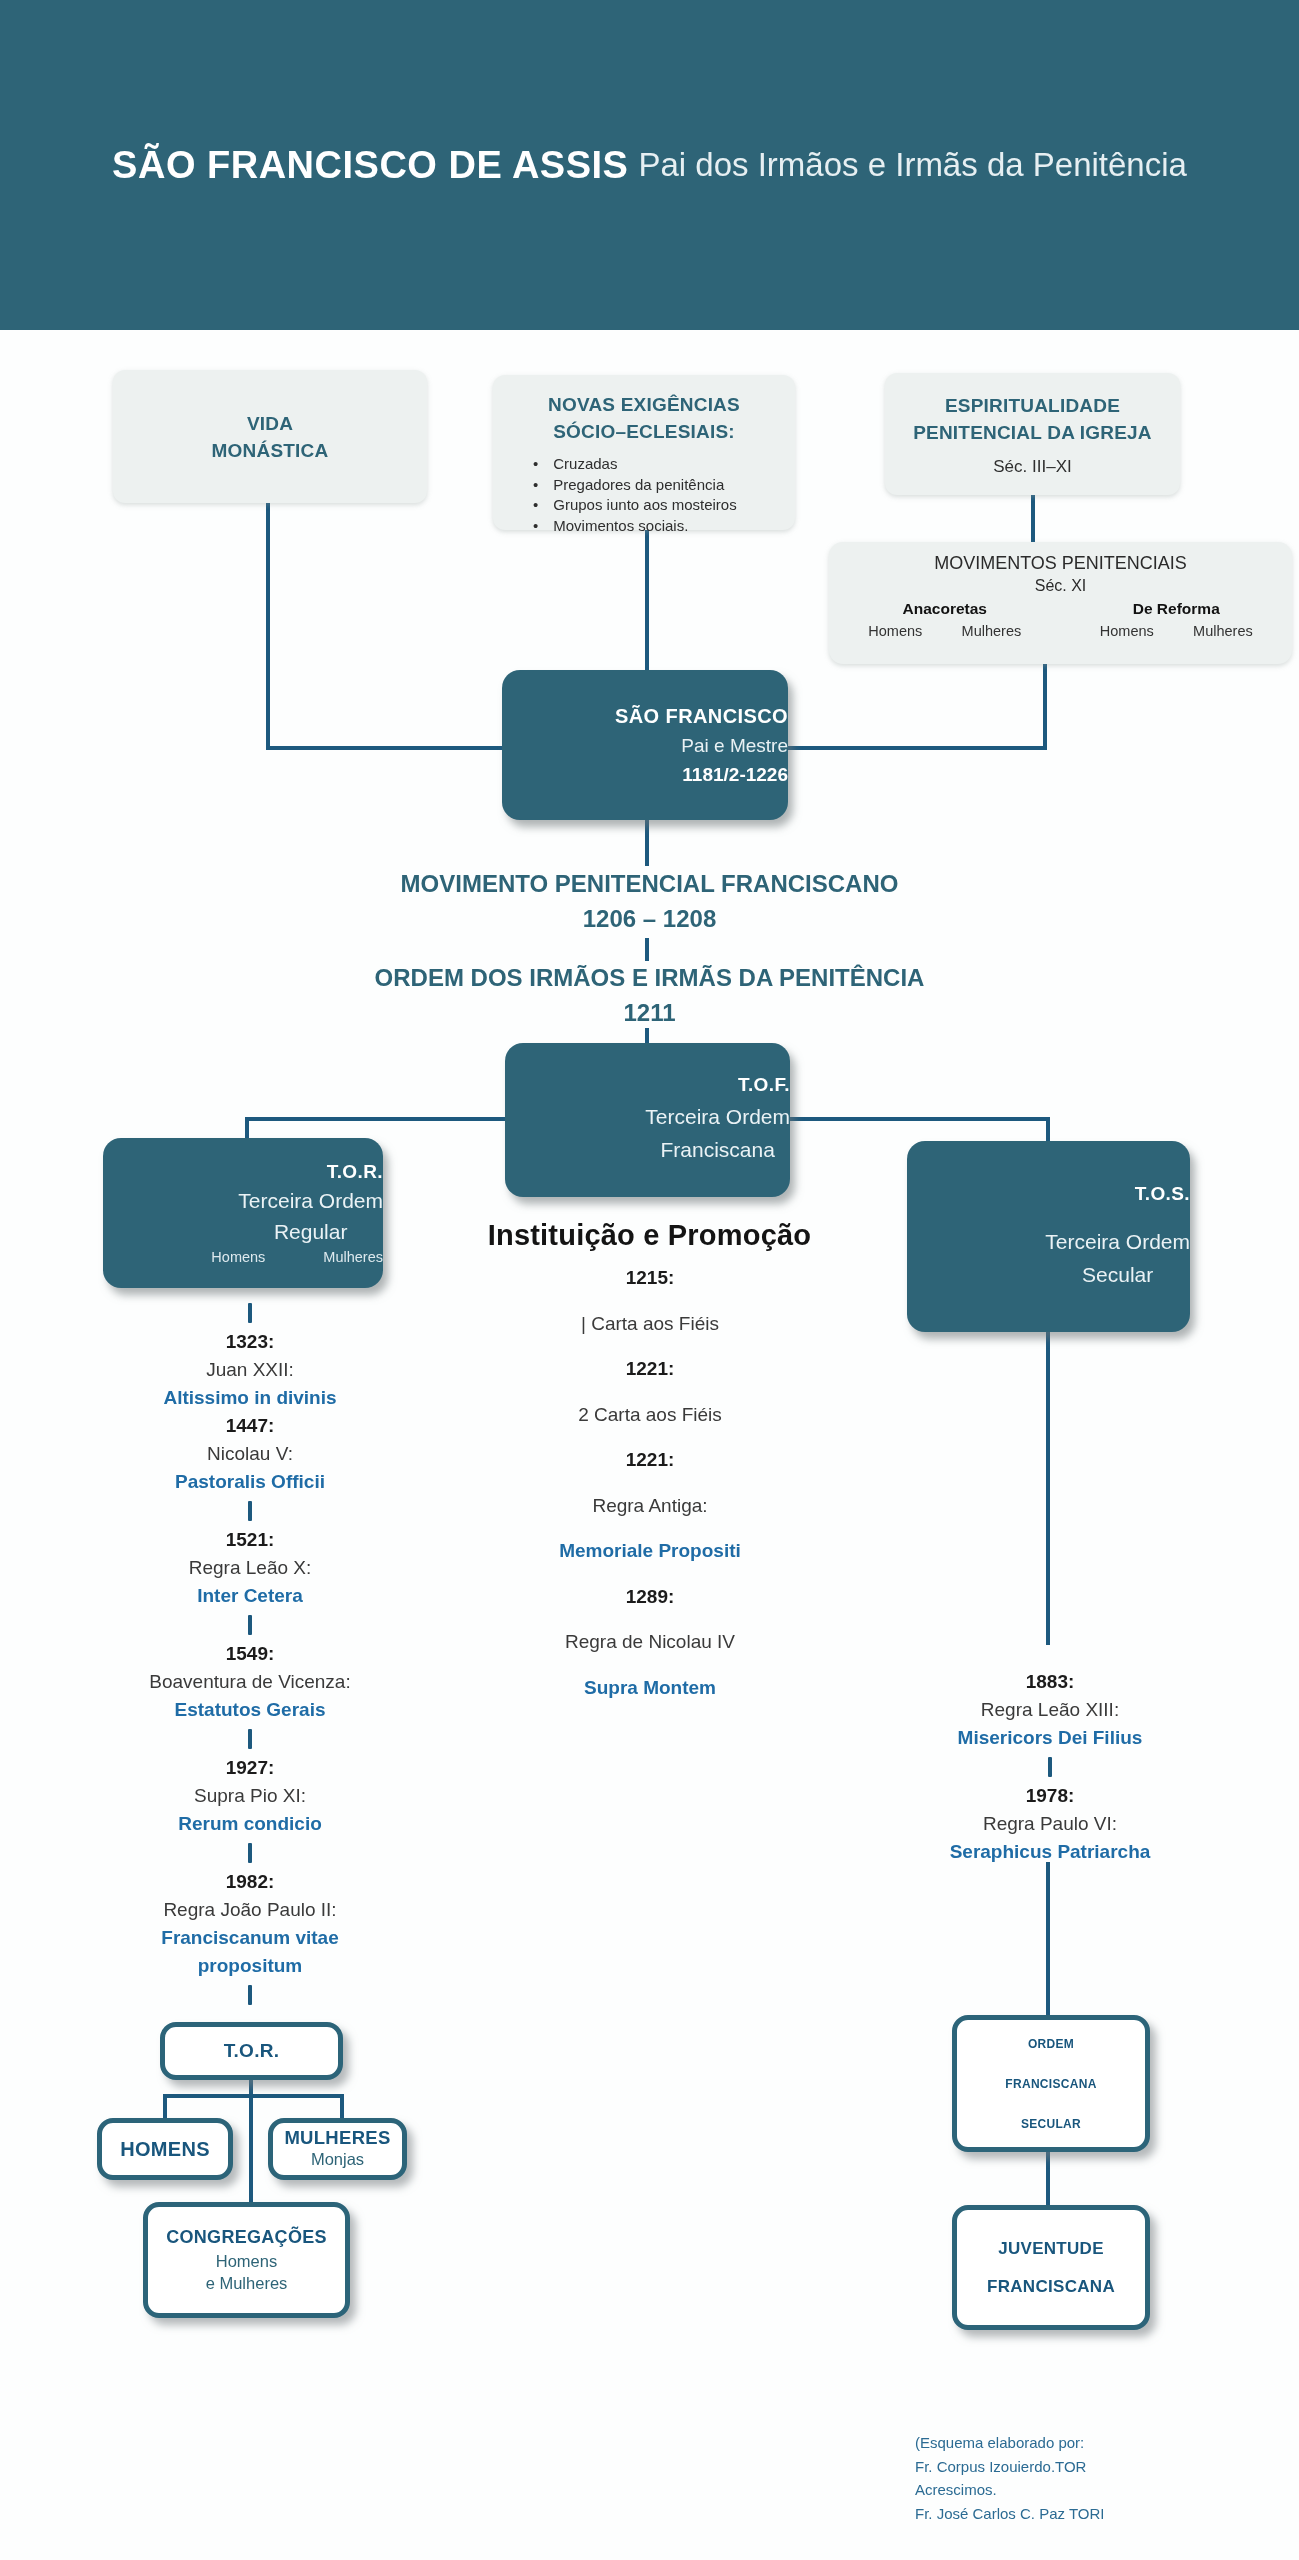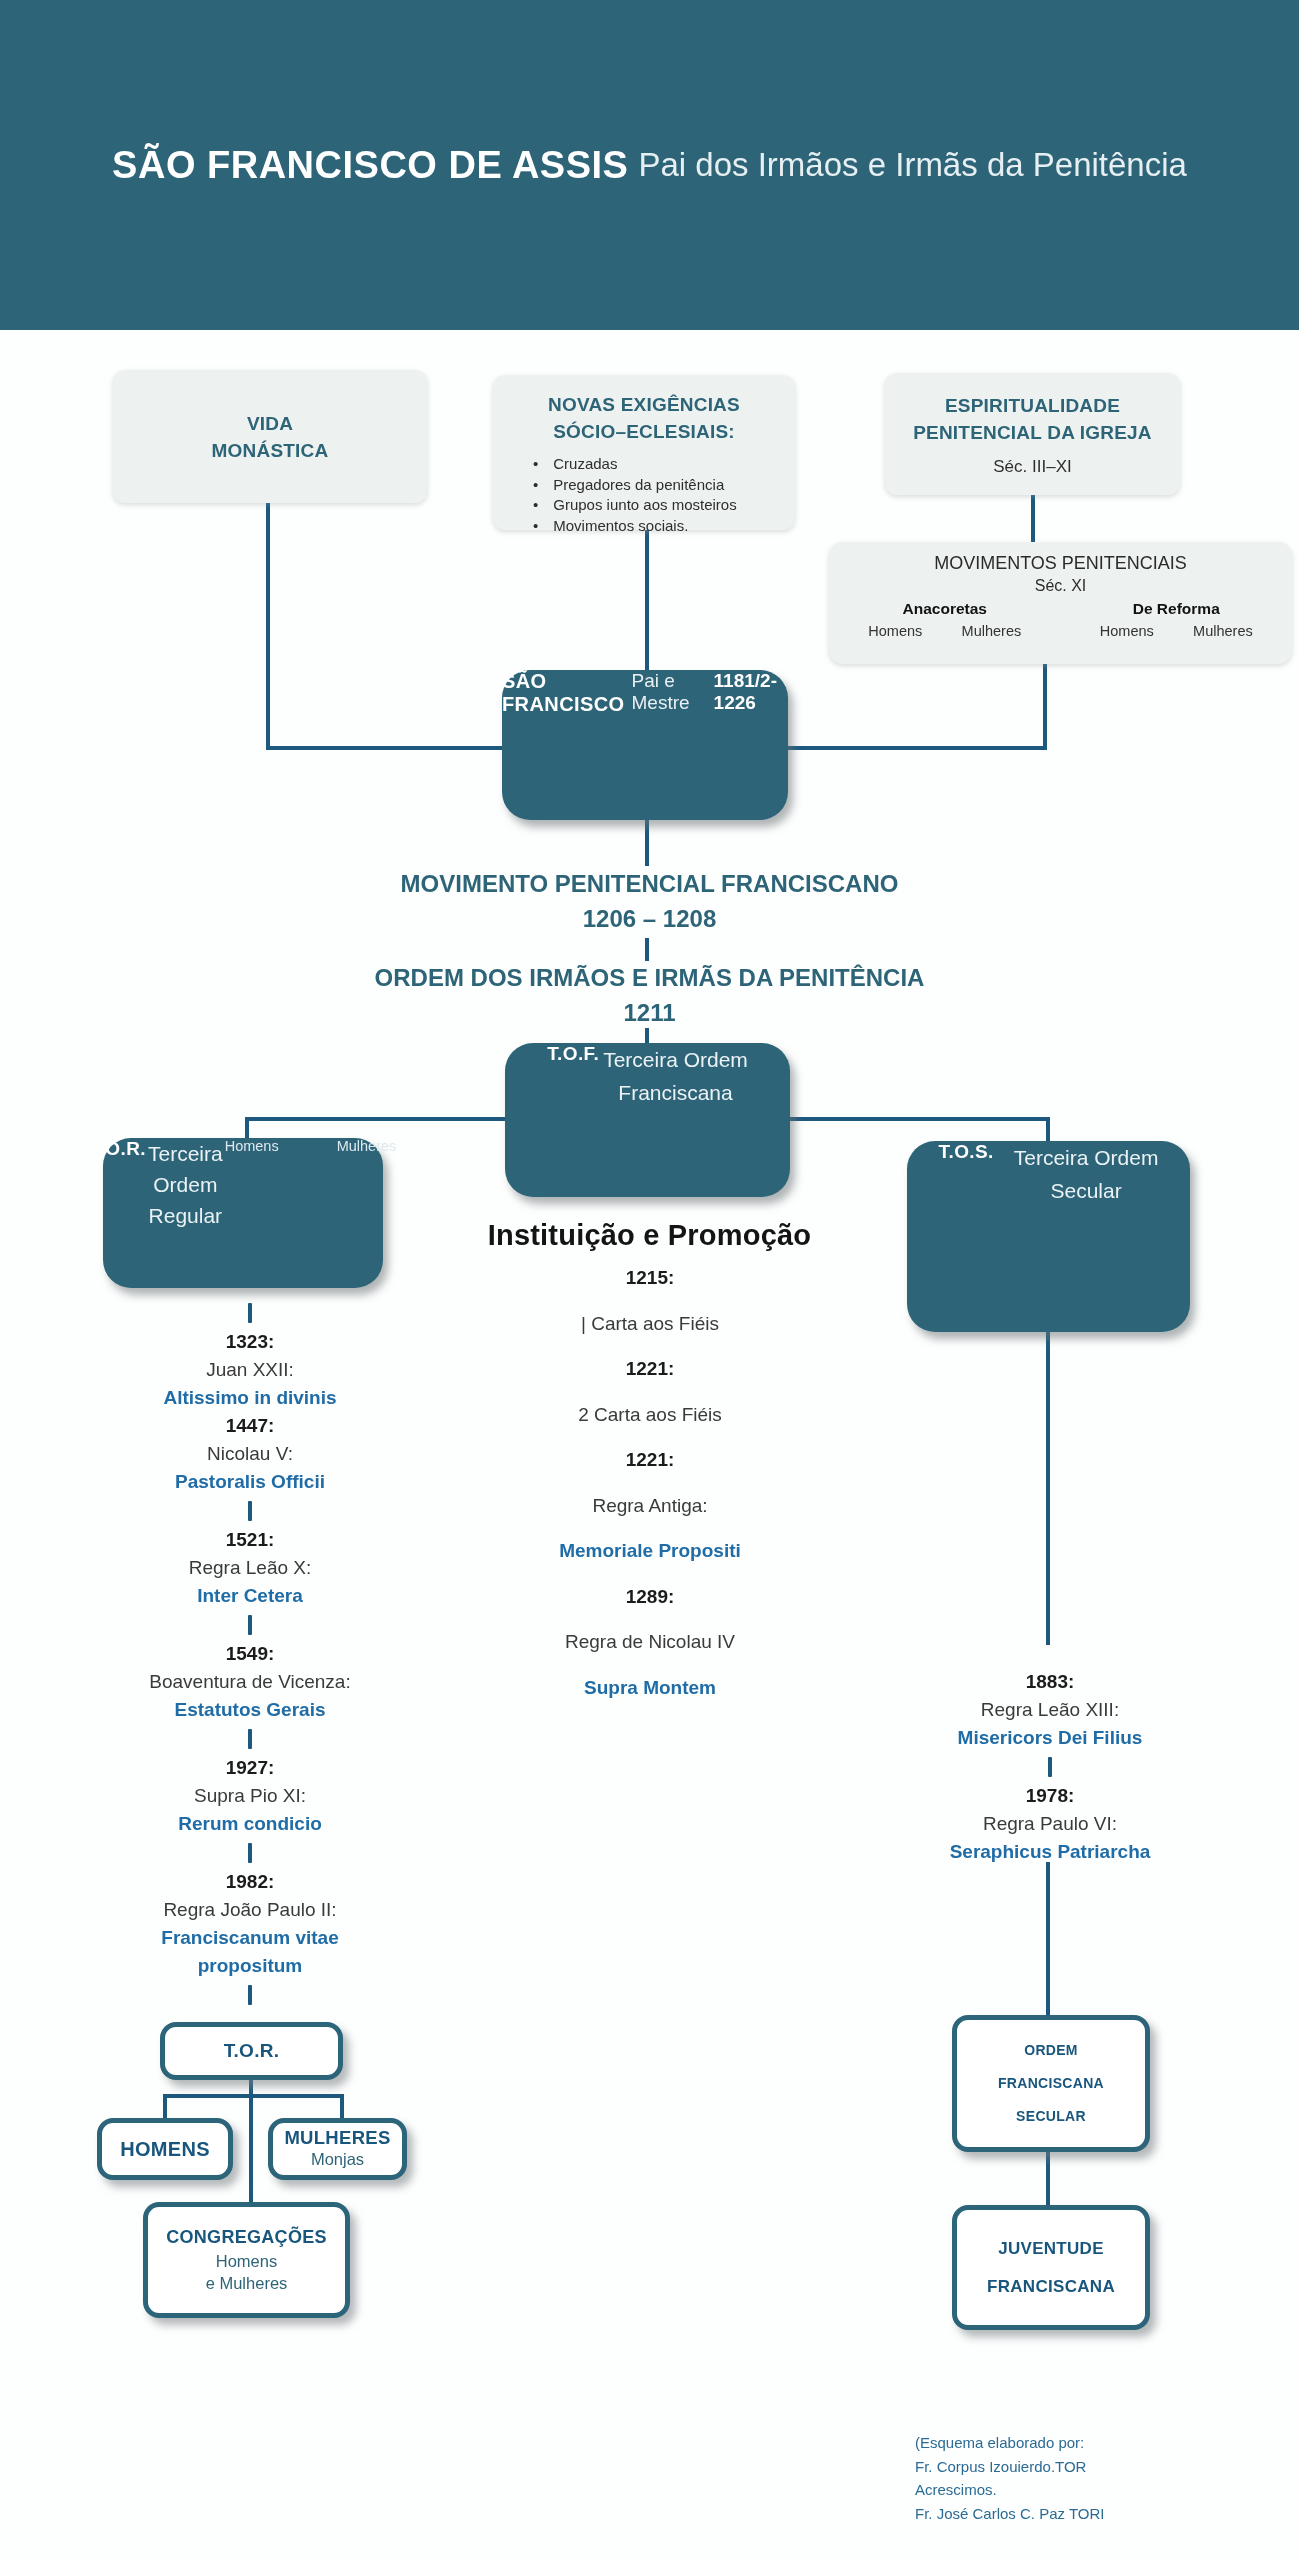--- a/index.html
+++ b/index.html
@@ -31,23 +31,23 @@
            align-items:center;justify-content:center;gap:11px;}
   .box-mov{left:829px;top:542px;width:463px;height:122px;padding-top:11px;border-radius:14px;}
   .mov-title{text-align:center;font-size:18px;color:#2b2b2b;}
   .mov-period{text-align:center;font-size:16px;color:#2b2b2b;margin-top:3px;}
   .mov-groups{display:flex;margin-top:5px;}
   .mov-group{flex:1;}
   .mov-group-name{text-align:center;font-weight:700;font-size:15.5px;color:#121212;}
   .mov-cols{display:flex;justify-content:space-evenly;font-size:14.5px;color:#333;margin-top:5px;}
 
   
-  .tealbox{position:absolute;background:#2e6477;border-radius:28px;color:#fff;
+  .tealbox{position:absolute;background:#2e6477;border-radius:18px;color:#fff;
            box-shadow:5px 7px 9px rgba(110,118,120,.55);
-           display:flex;flex-direction:row;align-items:flex-start;justify-content:center;box-sizing:border-box;}
+           display:flex;flex-direction:column;align-items:flex-end;justify-content:center;box-sizing:border-box;}
   .box-sf{left:502px;top:670px;width:286px;height:150px;gap:7px;}
   .sf-title{font-size:20px;font-weight:700;letter-spacing:.4px;}
   .sf-sub{font-size:19px;color:#e9f1f4;}
   .sf-years{font-size:19px;font-weight:700;}
   .box-tof{left:505px;top:1043px;width:285px;height:154px;gap:4px;}
   .box-tor{left:103px;top:1138px;width:280px;height:150px;gap:2px;}
   .box-tos{left:907px;top:1141px;width:283px;height:191px;gap:20px;}
   .tb-acro{font-size:19px;font-weight:700;letter-spacing:.4px;}
   .tb-name{font-size:21px;line-height:33px;font-weight:400;color:#eaf2f5;text-align:center;}
   .box-tor .tb-name{line-height:31px;}
@@ -79,21 +79,21 @@
   .ob-label{font-weight:700;color:#19567d;font-size:19px;letter-spacing:.3px;text-align:center;}
   .ob-sub{color:#2e6477;font-size:16.5px;line-height:22px;text-align:center;}
   .ob-tor{left:160px;top:2022px;width:183px;height:58px;}
   .ob-homens{left:97px;top:2118px;width:136px;height:62px;}
   .ob-homens .ob-label{font-size:20px;}
   .ob-mulheres{left:268px;top:2118px;width:139px;height:62px;}
   .ob-mulheres .ob-label{font-size:18.5px;line-height:20px;}
   .ob-cong{left:143px;top:2202px;width:207px;height:116px;}
   .ob-cong .ob-label{font-size:18px;margin-bottom:2px;}
   .ob-ofs{left:952px;top:2015px;width:198px;height:137px;}
-  .ofs-label{font-size:14px;line-height:33px;}
+  .ofs-label{font-size:12px;line-height:40px;}
   .ob-jufra{left:952px;top:2205px;width:198px;height:125px;}
   .jufra-label{font-size:17px;line-height:38px;}
 
   
   .credits{position:absolute;left:915px;top:2412px;width:320px;text-align:left;
            color:#2b6b93;font-size:15px;margin-top:19px;}
   .credit-line{line-height:23.5px;}
 </style>
 </head>
 <body>

